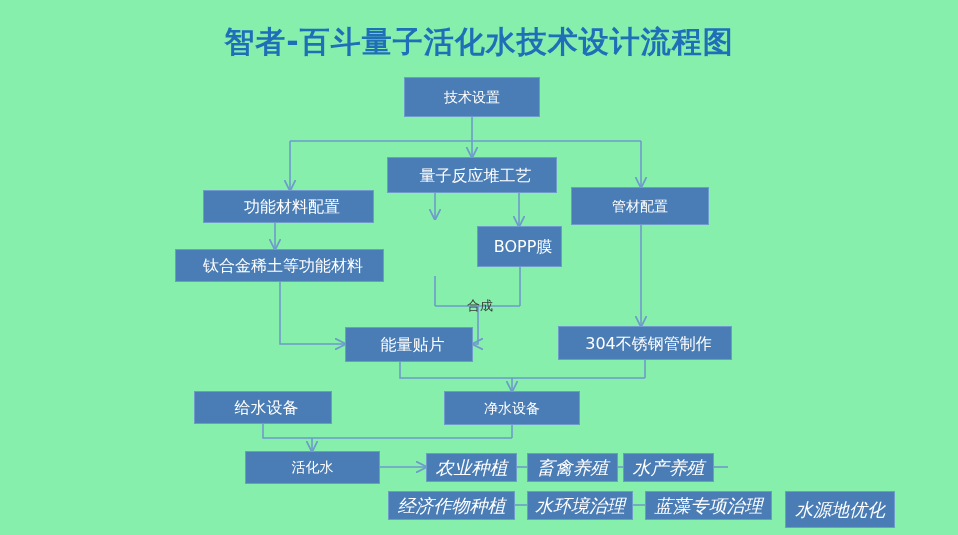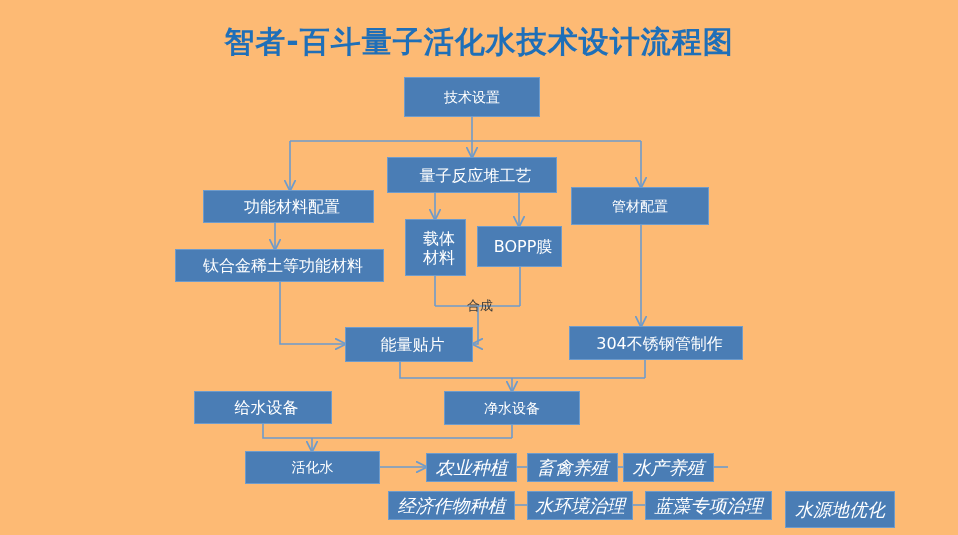--- a/index.html
+++ b/index.html
@@ -12,21 +12,21 @@
     height: 535px;
     position: relative;
     overflow: hidden;
     font-family: "DejaVu Sans", "Liberation Sans", sans-serif;
   }
   #stage {
     position: absolute;
     left: 0; top: 0;
     width: 958px;
     height: 535px;
-    background: #fdba74;
+    background: #86efac;
   }
   #edges {
     position: absolute;
     left: 0; top: 0;
     width: 958px;
     height: 535px;
     pointer-events: none;
   }
   .title {
     position: absolute;
@@ -123,30 +123,28 @@
   </svg>
 
   <div class="node lg" style="left:404px;top:77px;width:136px;height:40px;">技术设置</div>
 
   <div class="node md" style="left:387px;top:157px;width:170px;height:36px;">量子反应堆工艺</div>
 
   <div class="node md" style="left:203px;top:190px;width:171px;height:33px;">功能材料配置</div>
 
   <div class="node lg" style="left:571px;top:187px;width:138px;height:38px;">管材配置</div>
 
-  <div class="node md" style="left:405px;top:219px;width:61px;height:57px;">载体
-材料</div>
 
   <div class="node md" style="left:477px;top:226px;width:85px;height:41px;">BOPP膜</div>
 
   <div class="node md" style="left:175px;top:249px;width:209px;height:33px;">钛合金稀土等功能材料</div>
 
   <div class="node md" style="left:345px;top:327px;width:128px;height:35px;">能量贴片</div>
 
-  <div class="node md" style="left:558px;top:326px;width:174px;height:34px;margin-left:11px;">304不锈钢管制作</div>
+  <div class="node md" style="left:558px;top:326px;width:174px;height:34px;">304不锈钢管制作</div>
 
   <div class="node md" style="left:194px;top:391px;width:138px;height:33px;">给水设备</div>
 
   <div class="node lg" style="left:444px;top:391px;width:136px;height:34px;">净水设备</div>
 
   <div class="node lg" style="left:245px;top:451px;width:135px;height:33px;">活化水</div>
 
   <div class="node sm" style="left:426px;top:453px;width:91px;height:29px;">农业种植</div>
 
   <div class="node sm" style="left:527px;top:453px;width:91px;height:29px;">畜禽养殖</div>

